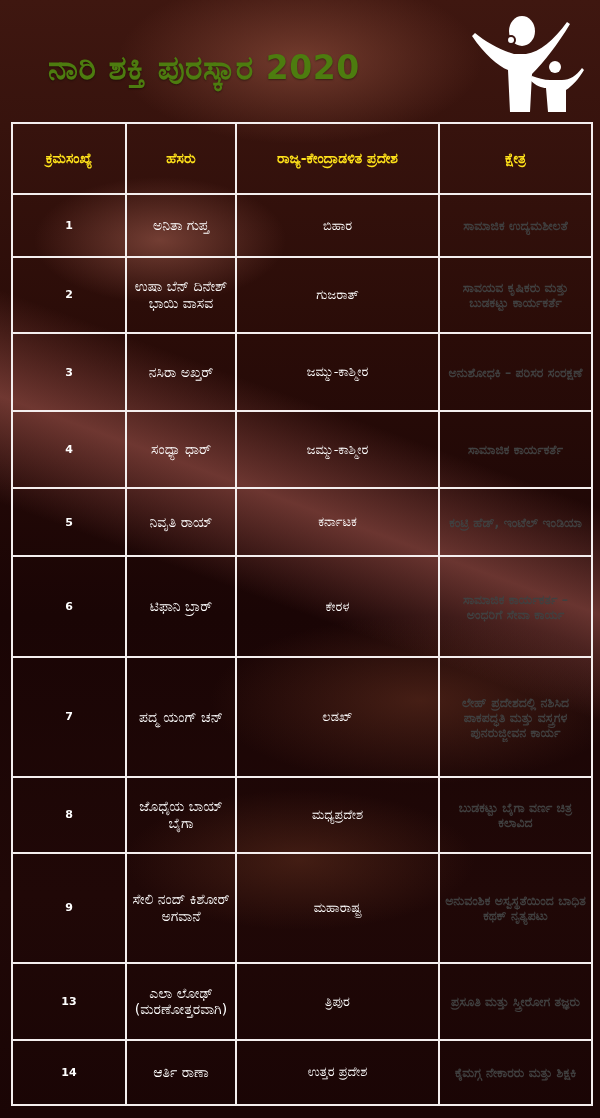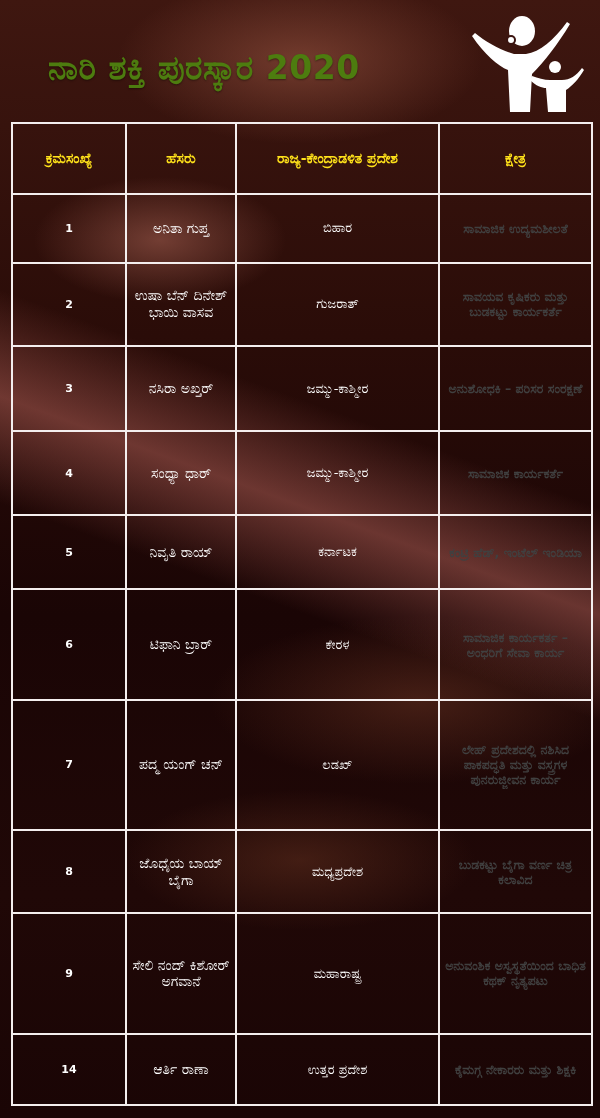--- a/index.html
+++ b/index.html
@@ -122,20 +122,26 @@
         <td class="name">ಜೊಧೈಯ ಬಾಯ್ ಬೈಗಾ</td>
         <td class="state">ಮಧ್ಯಪ್ರದೇಶ</td>
         <td class="field">ಬುಡಕಟ್ಟು ಬೈಗಾ ವರ್ಣ ಚಿತ್ರ ಕಲಾವಿದ</td>
       </tr>
       <tr style="height: 86px;">
         <td class="sno">9</td>
         <td class="name">ಸೇಲಿ ನಂದ್ ಕಿಶೋರ್ ಅಗವಾನೆ</td>
         <td class="state">ಮಹಾರಾಷ್ಟ್ರ</td>
         <td class="field">ಅನುವಂಶಿಕ ಅಸ್ವಸ್ಥತೆಯಿಂದ ಬಾಧಿತ ಕಥಕ್ ನೃತ್ಯಪಟು</td>
       </tr>
+      <tr style="height: 58px;">
+        <td class="sno">13</td>
+        <td class="name">ಎಲಾ ಲೋಢ್ (ಮರಣೋತ್ತರವಾಗಿ)</td>
+        <td class="state">ತ್ರಿಪುರ</td>
+        <td class="field">ಪ್ರಸೂತಿ ಮತ್ತು ಸ್ತ್ರೀರೋಗ ತಜ್ಞರು</td>
+      </tr>
       <tr style="height: 51px;">
         <td class="sno">14</td>
         <td class="name">ಆರ್ತಿ ರಾಣಾ</td>
         <td class="state">ಉತ್ತರ ಪ್ರದೇಶ</td>
         <td class="field">ಕೈಮಗ್ಗ ನೇಕಾರರು ಮತ್ತು ಶಿಕ್ಷಕಿ</td>
       </tr>
     </tbody>
 </table>
 
 </body></html>

